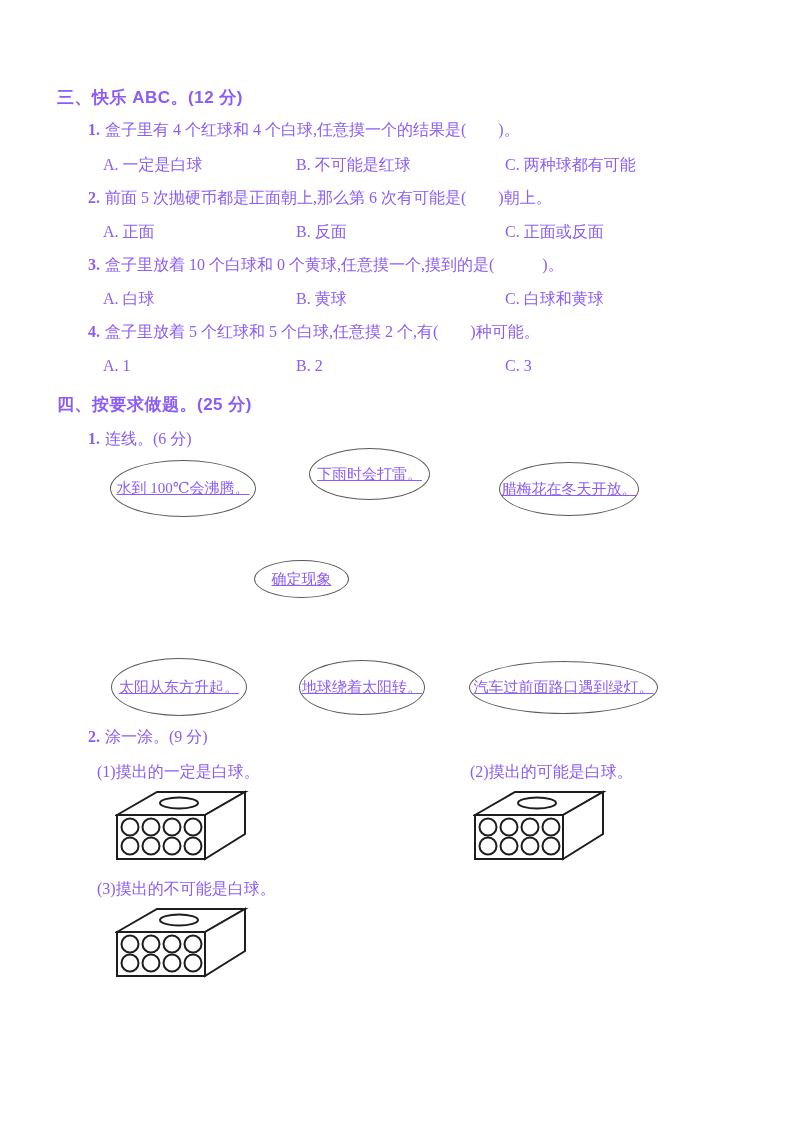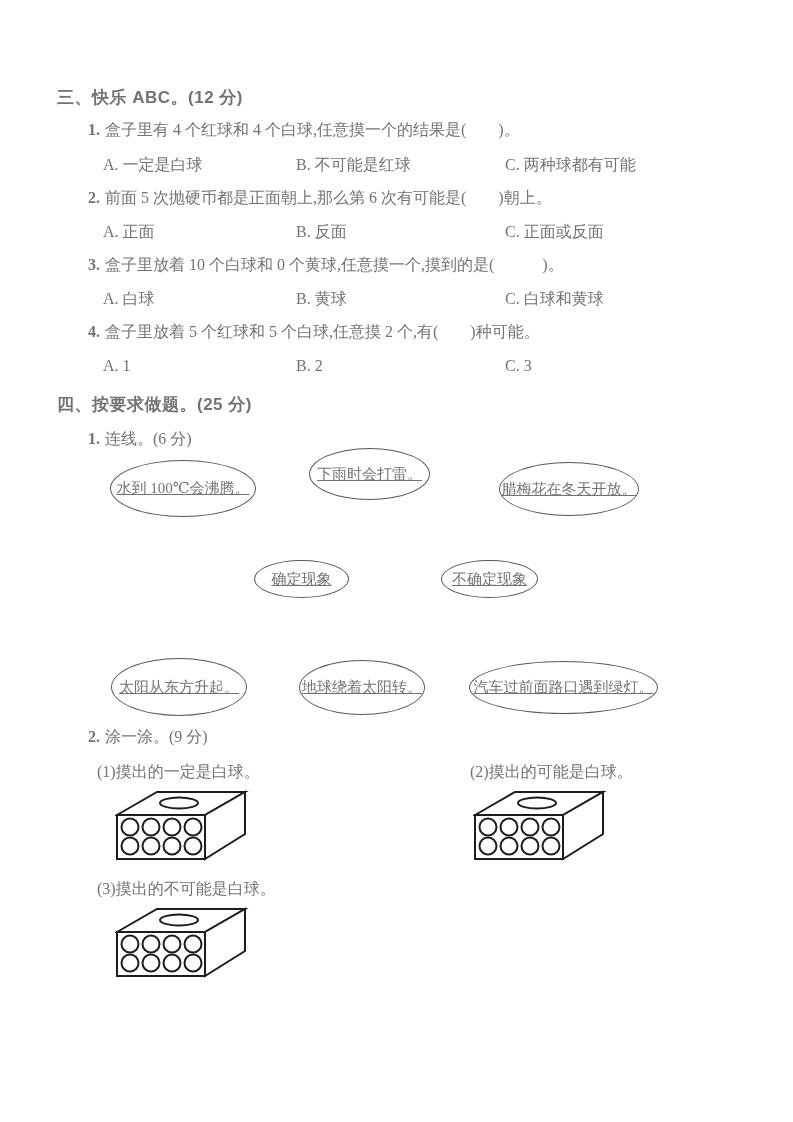--- a/index.html
+++ b/index.html
@@ -3,21 +3,21 @@
 <meta charset="utf-8">
 <style>
   html, body { margin: 0; padding: 0; background: #e8e8e8; }
   .page {
     position: relative;
     width: 793px;
     height: 1122px;
     margin: 0 auto;
     background: #ffffff;
     font-family: "Liberation Serif", "DejaVu Serif", serif;
-    color: #737373;
+    color: #8b5cf6;
     overflow: hidden;
   }
   .s-title {
     position: absolute;
     left: 57px;
     font-family: "Liberation Sans", "DejaVu Sans", sans-serif;
     font-weight: 700;
     font-size: 17px;
     letter-spacing: 0.5px;
     white-space: nowrap;
@@ -107,23 +107,20 @@
   <div class="ell" style="left:309px;top:448px;width:121px;height:52px;">
     <span>下雨时会打雷。</span>
   </div>
   <div class="ell" style="left:499px;top:462px;width:140px;height:54px;">
     <span>腊梅花在冬天开放。</span>
   </div>
 
   <div class="ell" style="left:254px;top:560px;width:95px;height:38px;">
     <span>确定现象</span>
   </div>
-  <div class="ell" style="left:441px;top:560px;width:97px;height:38px;">
-    <span>不确定现象</span>
-  </div>
 
   <div class="ell" style="left:299px;top:660px;width:126px;height:55px;">
     <span>地球绕着太阳转。</span>
   </div>
   <div class="ell" style="left:111px;top:658px;width:136px;height:58px;">
     <span>太阳从东方升起。</span>
   </div>
   <div class="ell" style="left:469px;top:661px;width:189px;height:53px;">
     <span>汽车过前面路口遇到绿灯。</span>
   </div>

